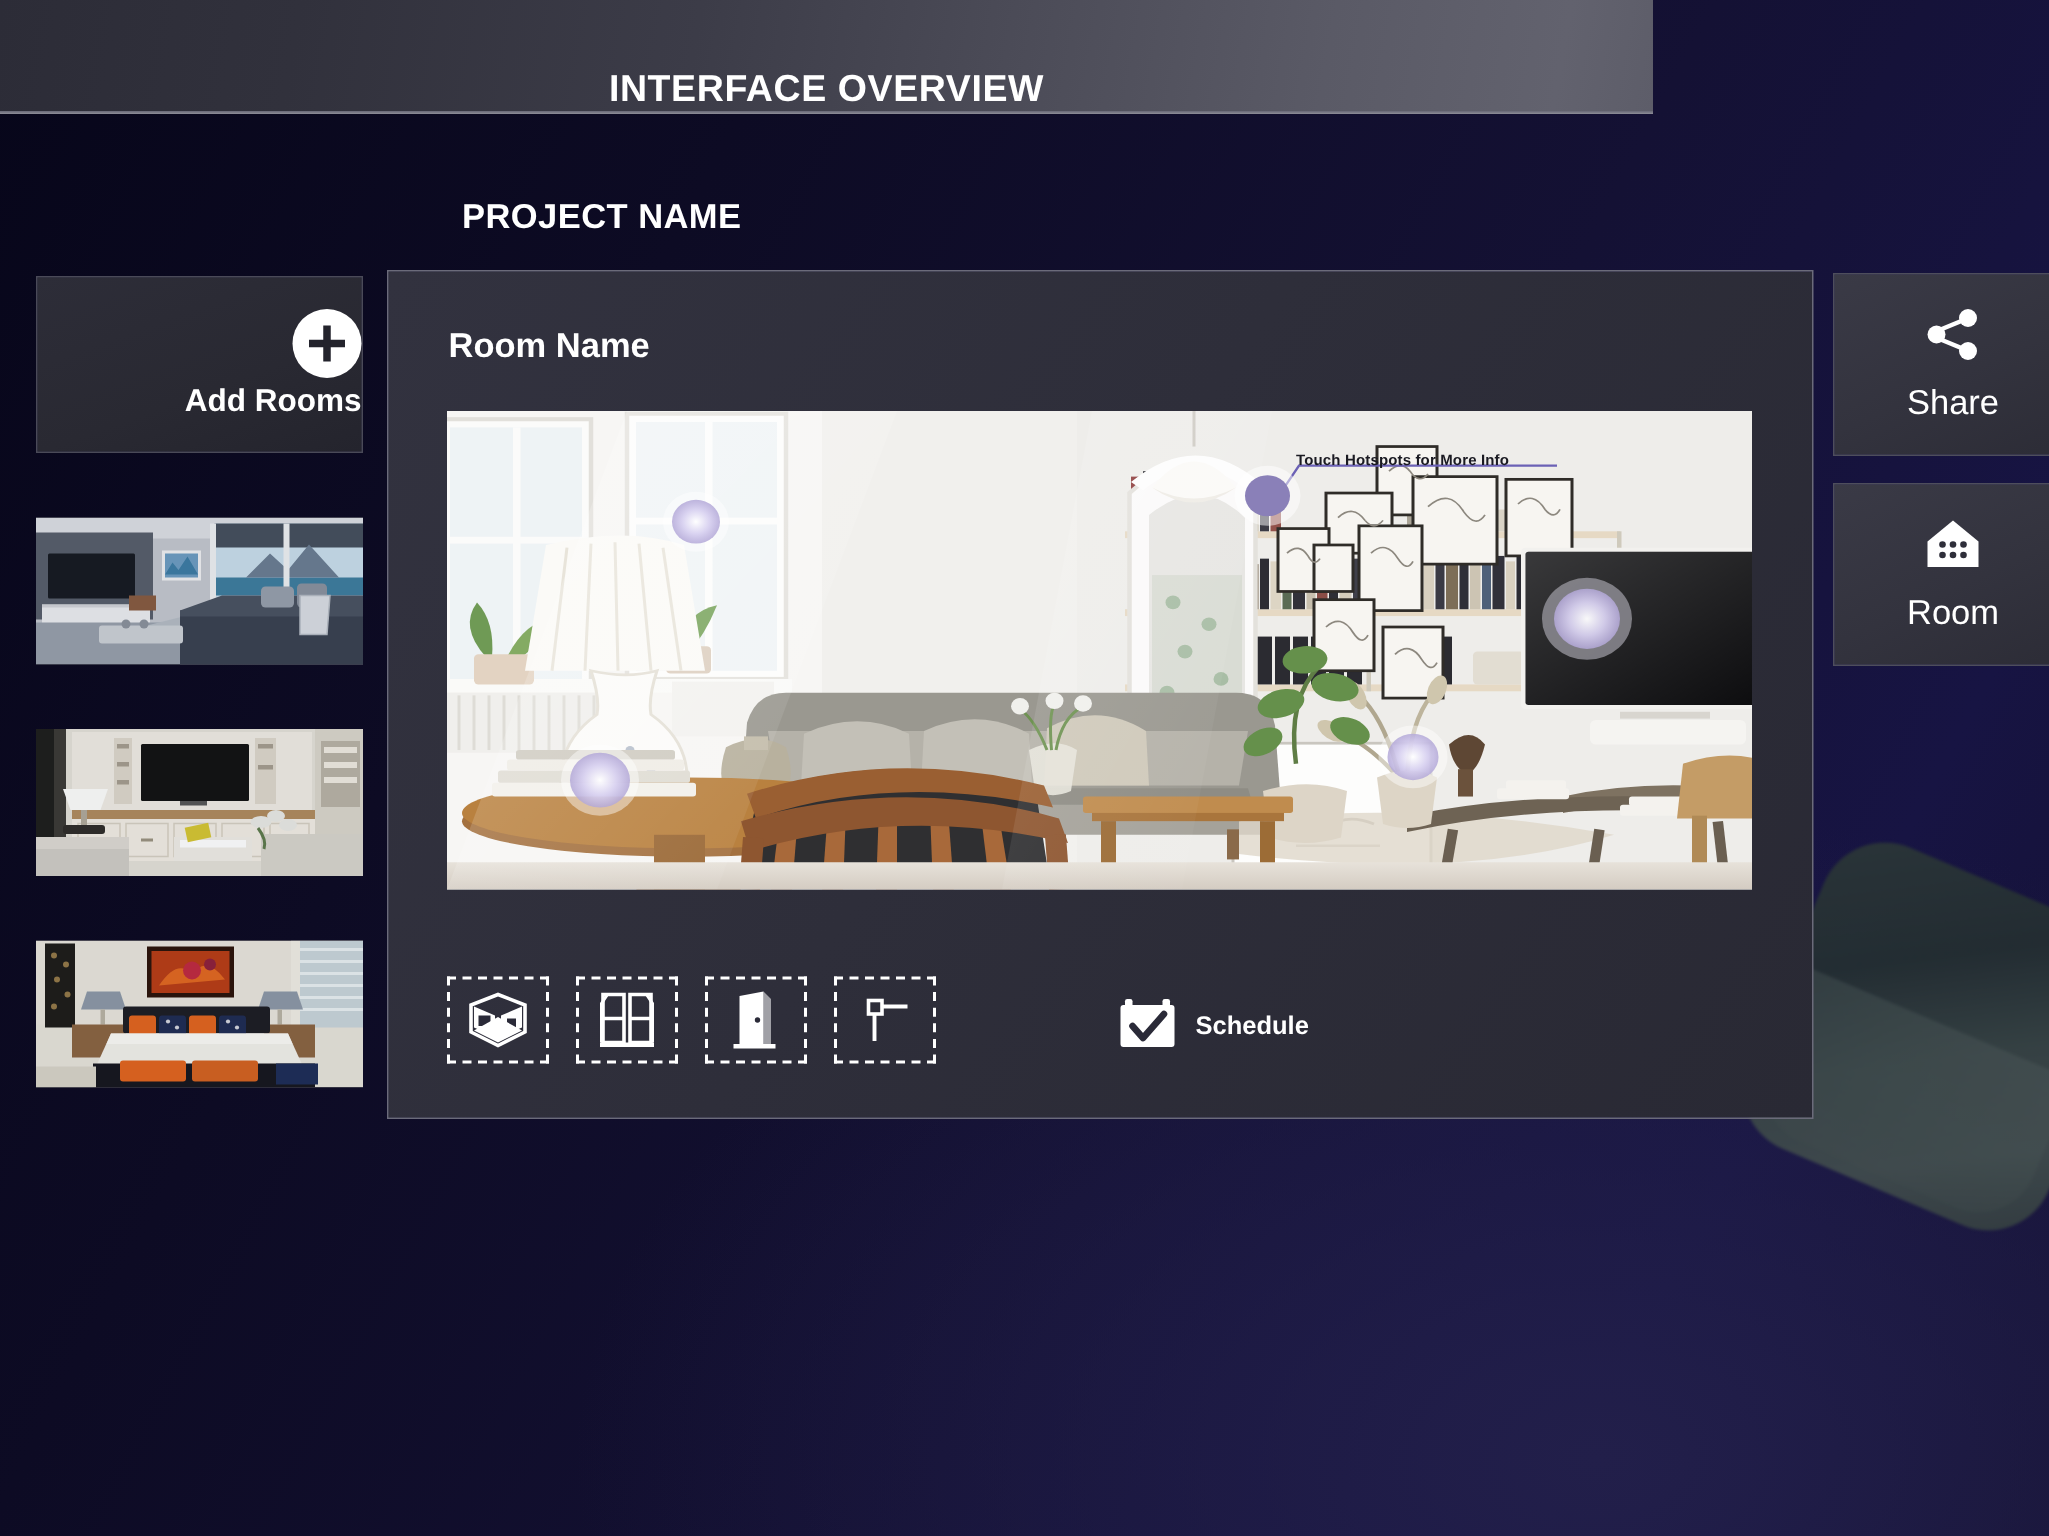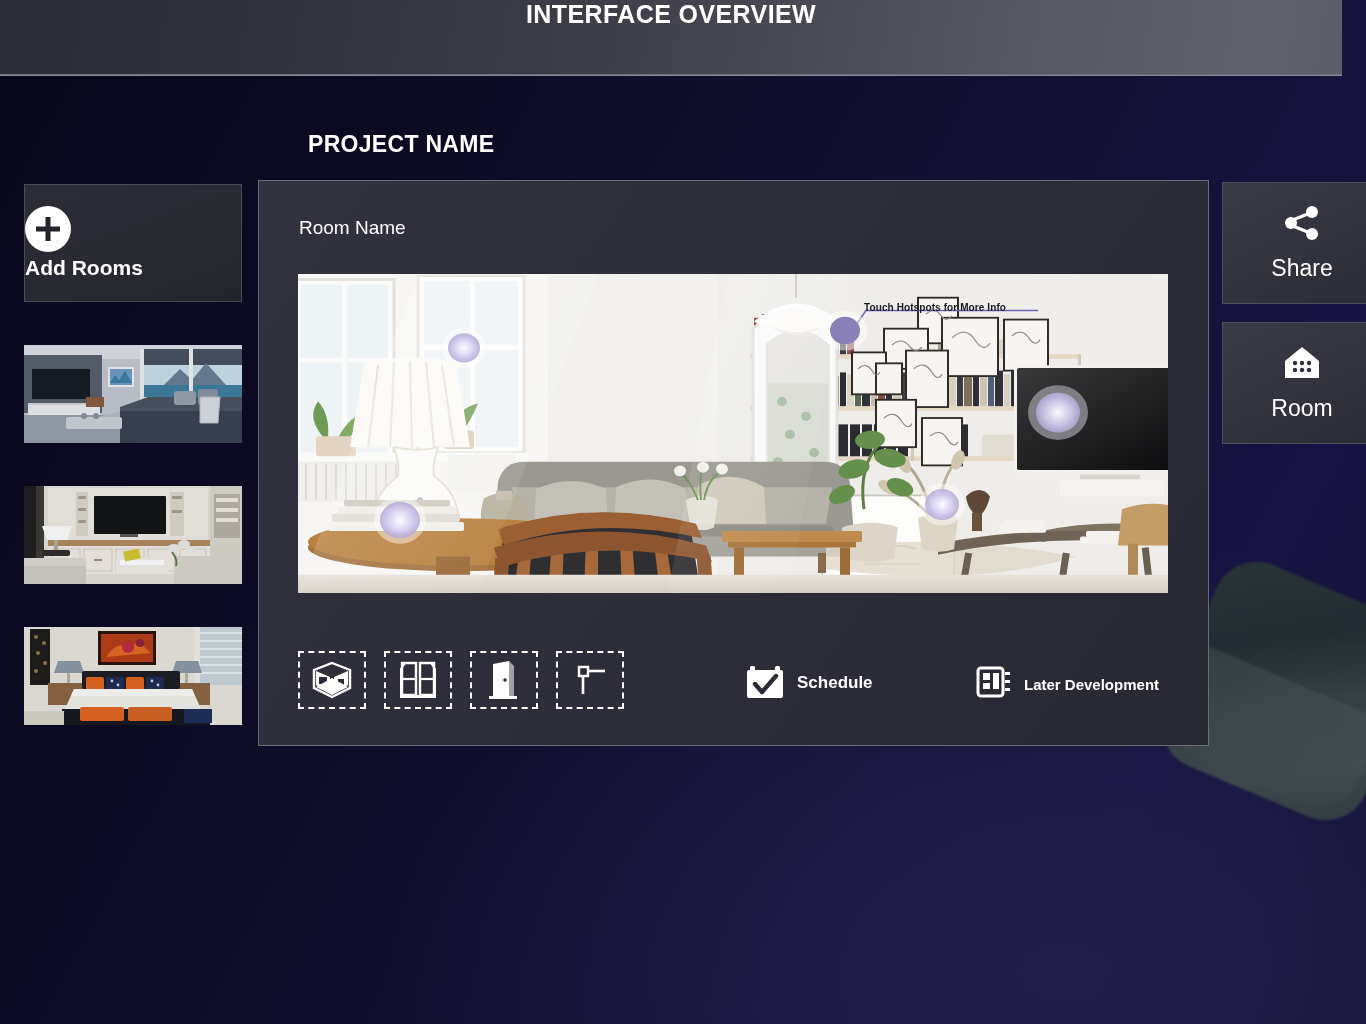--- a/index.html
+++ b/index.html
@@ -18,27 +18,27 @@
     height: 1024px;
     background:
       radial-gradient(ellipse 1100px 700px at 78% 95%, #221f4a 0%, rgba(34,31,74,0) 62%),
       linear-gradient(118deg, #07061a 0%, #0d0b24 28%, #141134 60%, #171443 82%, #13102f 100%);
   }
 
   
   .titlebar {
     position: absolute;
     left: 0; top: 0;
-    width: 1342px; height: 76px;
+    width: 1102px; height: 76px;
     background: linear-gradient(100deg,
         #2c2c37 0%, #31313c 18%, #3c3c48 42%,
         #4c4c58 62%, #5a5a66 80%, #62626e 94%, #5d5d69 100%);
     border-bottom: 2px solid #6e6e7c;
     display: flex;
-    align-items: flex-start;
+    align-items: flex-end;
     justify-content: center;
   }
   .titlebar::after {
     content: "";
     position: absolute;
     left: 0; right: 0; bottom: -2px; height: 1px;
     background: rgba(255,255,255,0.18);
   }
   .titlebar-text {
     font-size: 25px;
@@ -88,21 +88,21 @@
     position: absolute;
     left: 24px; top: 184px;
     width: 218px;
   }
   .add-rooms {
     width: 218px; height: 118px;
     background: linear-gradient(160deg, #2d2d38 0%, #292932 60%, #24242d 100%);
     border: 1px solid #4a4a58;
     display: flex;
     flex-direction: column;
-    align-items: flex-start;
+    align-items: flex-end;
     justify-content: center;
     gap: 4px;
     cursor: pointer;
   }
   .plus-circle {
     width: 46px; height: 46px;
     border-radius: 50%;
     background: #ffffff;
     position: relative;
   }
@@ -140,22 +140,23 @@
   .main-panel {
     position: absolute;
     left: 258px; top: 180px;
     width: 951px; height: 566px;
     background: linear-gradient(125deg, #32323f 0%, #2e2e3a 45%, #292934 100%);
     border: 1px solid #6b6b7a;
   }
   .room-name {
     position: absolute;
     left: 40px; top: 36px;
-    font-size: 19px;
+    font-size: 23px;
     color: #ffffff;
+    font-weight: bold;
   }
 
   .room-image {
     position: absolute;
     left: 39px; top: 93px;
     width: 870px; height: 319px;
     overflow: hidden;
     background: #e9e9e6;
   }
   .room-image svg { display: block; width: 100%; height: 100%; }
@@ -822,34 +823,20 @@
         <svg width="40" height="38" viewBox="0 0 40 38">
           <rect x="5" y="4" width="5" height="7" rx="1.5" fill="#ffffff"></rect>
           <rect x="30" y="4" width="5" height="7" rx="1.5" fill="#ffffff"></rect>
           <rect x="2" y="8" width="36" height="28" rx="2" fill="#ffffff"></rect>
           <path d="M10 22 l7 8 l14 -16" stroke="#2a2a38" stroke-width="4.4" fill="none" stroke-linecap="round" stroke-linejoin="round"></path>
         </svg>
       </span>
       <span class="action-label">Schedule</span>
     </div>
 
-    <div class="action-later">
-      <span>
-        <svg width="36" height="34" viewBox="0 0 36 34">
-          <rect x="2" y="3" width="25" height="28" rx="3" fill="none" stroke="#ffffff" stroke-width="3"></rect>
-          <rect x="7" y="8" width="7" height="7" fill="#ffffff"></rect>
-          <rect x="17" y="8" width="6" height="16" fill="#ffffff"></rect>
-          <rect x="7" y="18" width="7" height="6" fill="#ffffff"></rect>
-          <rect x="29" y="7" width="5" height="3" fill="#ffffff"></rect>
-          <rect x="29" y="15" width="5" height="3" fill="#ffffff"></rect>
-          <rect x="29" y="23" width="5" height="3" fill="#ffffff"></rect>
-        </svg>
-      </span>
-      <span class="action-label small">Later Development</span>
-    </div>
 
   </div>
 
   <div class="right-rail">
 
     <div class="rail-card">
       <span>
         <svg width="38" height="36" viewBox="0 0 38 36">
           <circle cx="29" cy="7" r="6" fill="#ffffff"></circle>
           <circle cx="29" cy="29" r="6" fill="#ffffff"></circle>

